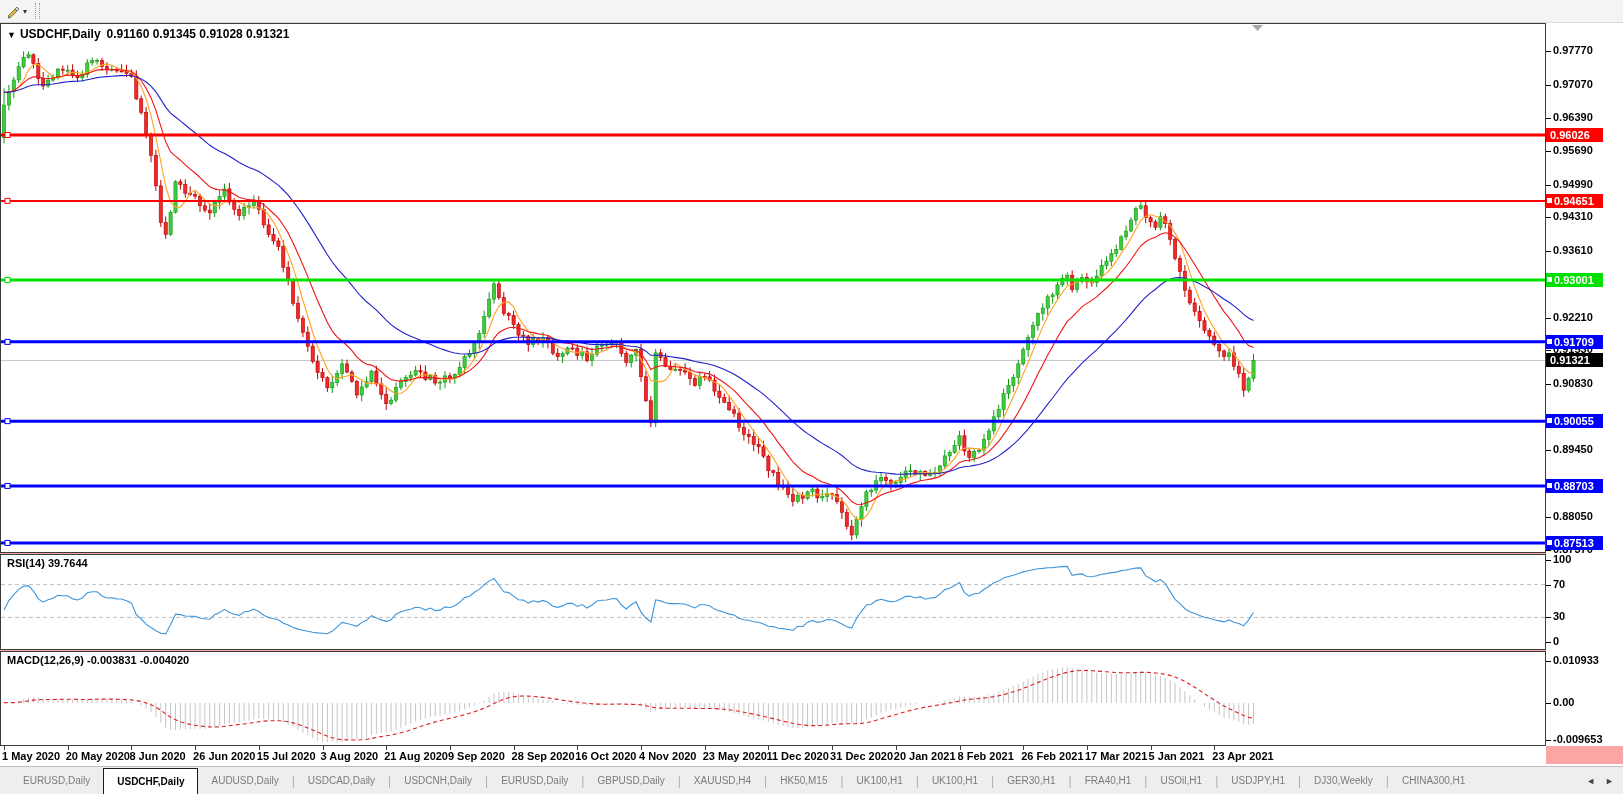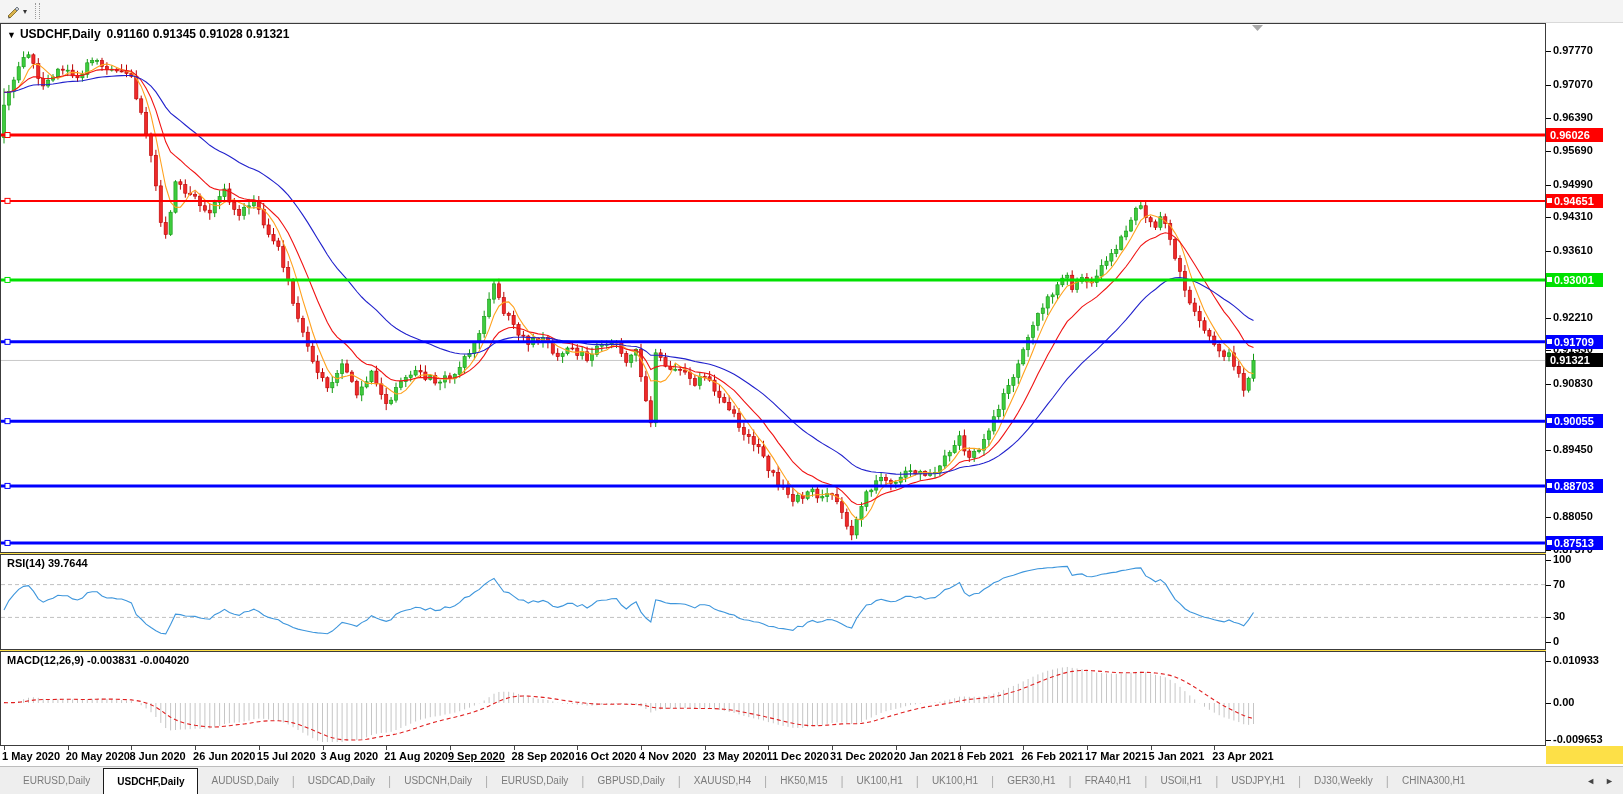--- a/index.html
+++ b/index.html
@@ -13,21 +13,21 @@
     display:flex; align-items:center; }
   .tool-icon { display:flex; align-items:center; gap:2px; padding:0 6px; height:20px; cursor:pointer; }
   .tool-icon .dd { font-size:8px; color:#333; }
   .grip { width:5px; height:16px; border-left:1px dotted #9a9a9a; border-right:1px dotted #9a9a9a; margin:0 6px 0 2px; }
   .tf-btn { min-width:27px; padding:2px 6px; margin:0 1px; text-align:center;
     font-size:11px; color:#222; height:19px; line-height:15px; cursor:pointer; border:1px solid transparent; }
   .tf-btn.active { background:#fdfdfd; border:1px solid #8f9bab; box-shadow:inset 0 0 0 1px #e8eef5; }
   .vsep { width:1px; height:18px; background:#c9c9c9; border-right:1px solid #fff; margin:0 4px; }
 
   
-  #chart-region { position:absolute; top:23px; left:0; width:1623px; height:741px; background:#fde047; }
+  #chart-region { position:absolute; top:23px; left:0; width:1623px; height:741px; background:#fca5a5; }
   #chart-svg { position:absolute; top:0; left:0; }
   #chart-title { position:absolute; top:4px; left:7px; font-size:12px; font-weight:700; color:#000; letter-spacing:0; }
   #chart-title .arr { font-size:9px; margin-right:4px; }
   #chart-title .ohlc { margin-left:6px; }
   #rsi-label { position:absolute; top:534px; left:7px; font-size:11px; font-weight:600; color:#000; }
   #macd-label { position:absolute; top:631px; left:7px; font-size:11px; font-weight:600; color:#000; }
 
   
   #axis-col { position:absolute; top:0; left:1546px; width:77px; height:723px; background:#fff; }
   .ax-label { position:absolute; left:7px; font-size:11px; font-weight:600; color:#000; white-space:nowrap; }
@@ -918,21 +918,21 @@
         <div class="date-label" style="left: 129.4px;">8 Jun 2020</div>
         <div class="date-tick" style="left: 195.1px;"></div>
         <div class="date-label" style="left: 193.1px;">26 Jun 2020</div>
         <div class="date-tick" style="left: 258.8px;"></div>
         <div class="date-label" style="left: 256.8px;">15 Jul 2020</div>
         <div class="date-tick" style="left: 322.5px;"></div>
         <div class="date-label" style="left: 320.5px;">3 Aug 2020</div>
         <div class="date-tick" style="left: 386.2px;"></div>
         <div class="date-label" style="left: 384.2px;">21 Aug 2020</div>
         <div class="date-tick" style="left: 449.9px;"></div>
-        <div class="date-label" style="left: 447.9px; text-decoration: underline;">9 Sep 2020</div>
+        <div class="date-label" style="left: 447.9px;">9 Sep 2020</div>
         <div class="date-tick" style="left: 513.6px;"></div>
         <div class="date-label" style="left: 511.6px;">28 Sep 2020</div>
         <div class="date-tick" style="left: 577.3px;"></div>
         <div class="date-label" style="left: 575.3px;">16 Oct 2020</div>
         <div class="date-tick" style="left: 641px;"></div>
         <div class="date-label" style="left: 639px;">4 Nov 2020</div>
         <div class="date-tick" style="left: 704.7px;"></div>
         <div class="date-label" style="left: 702.7px;">23 May 2020</div>
         <div class="date-tick" style="left: 768.4px;"></div>
         <div class="date-label" style="left: 766.4px;">11 Dec 2020</div>

